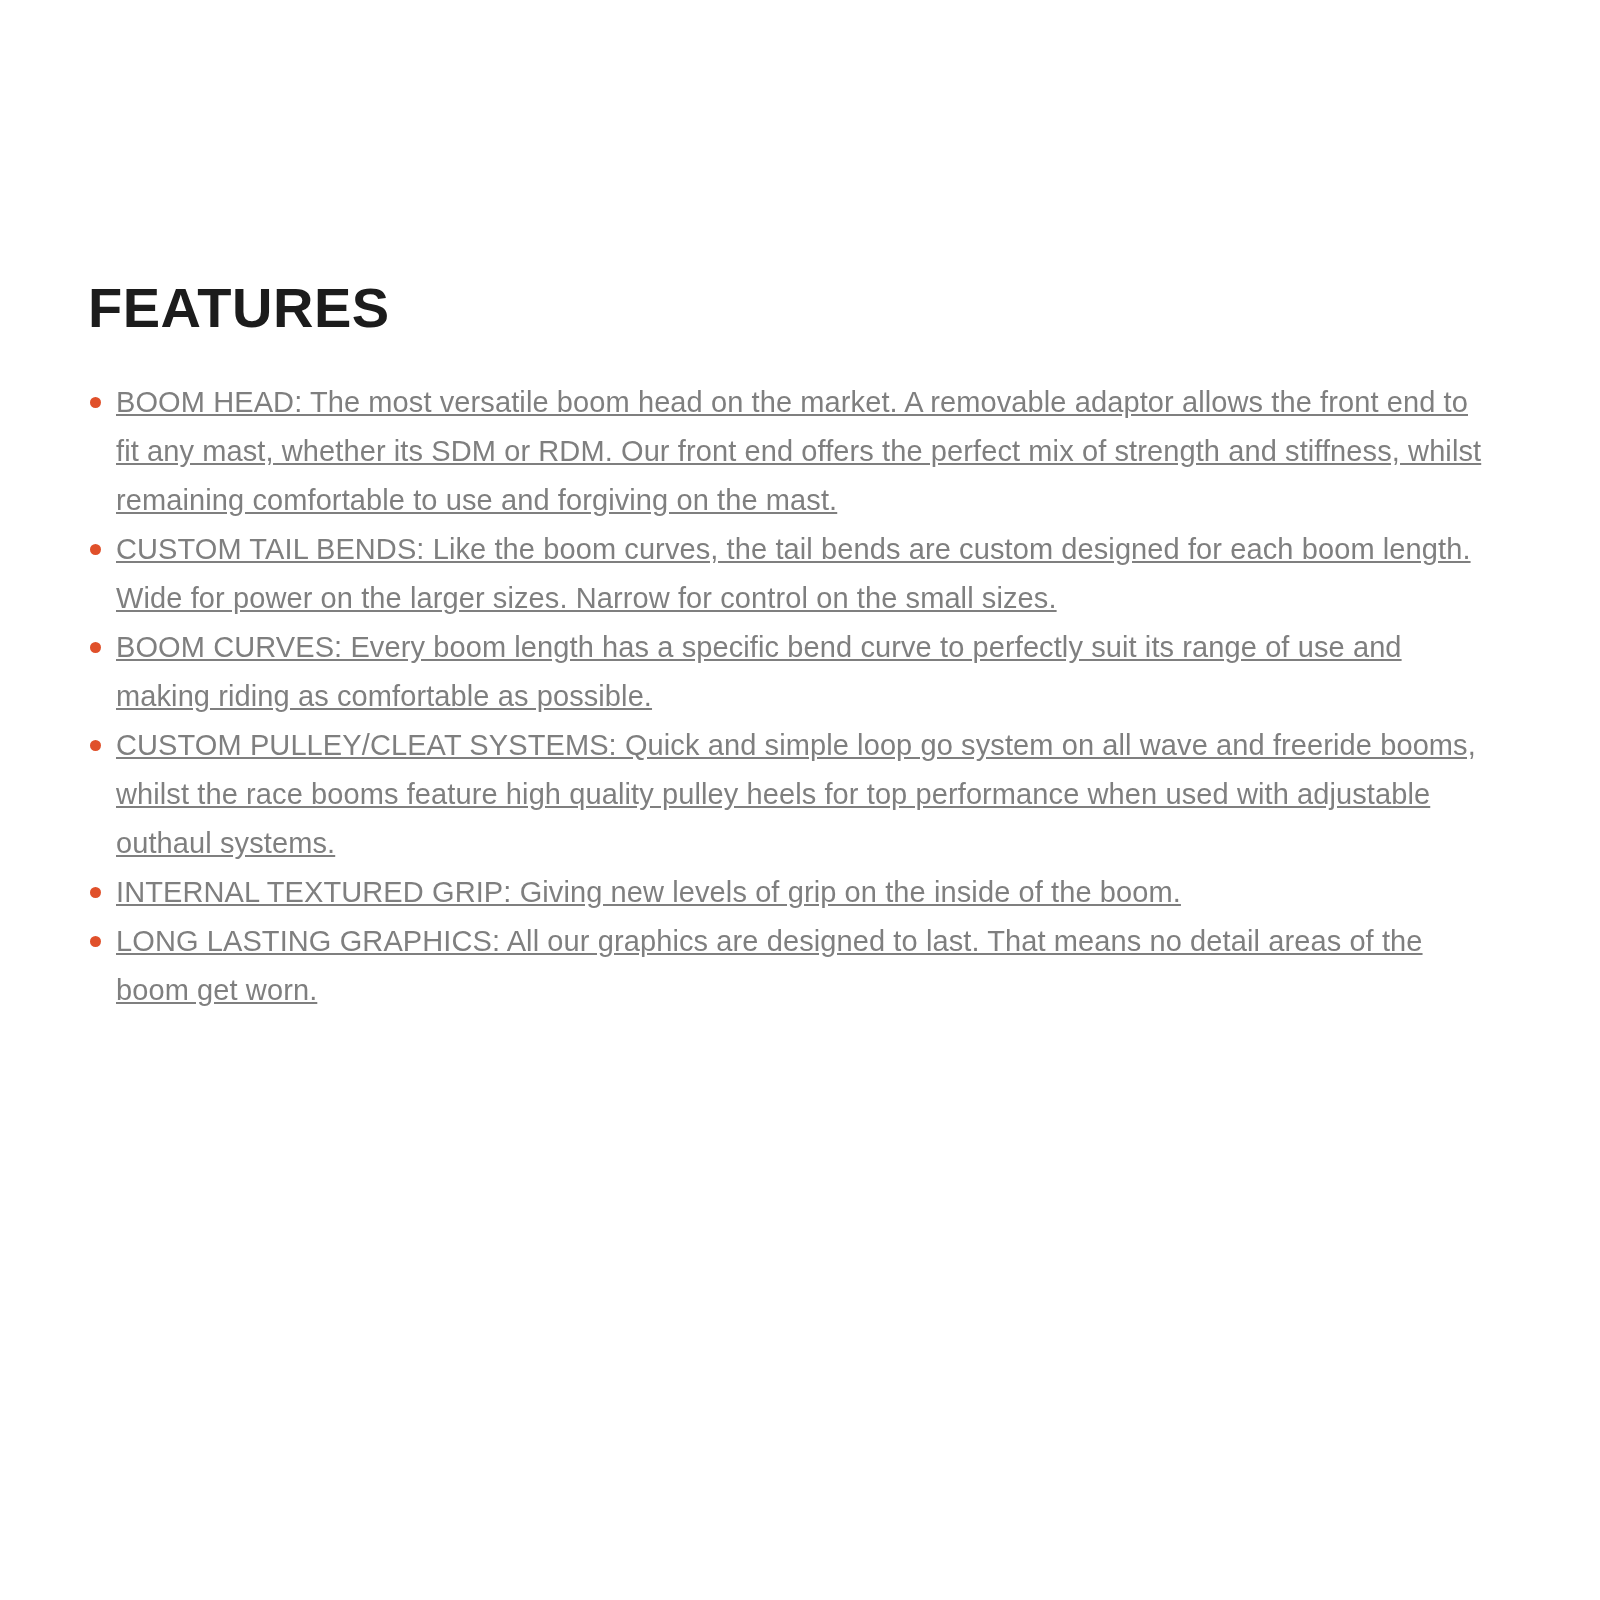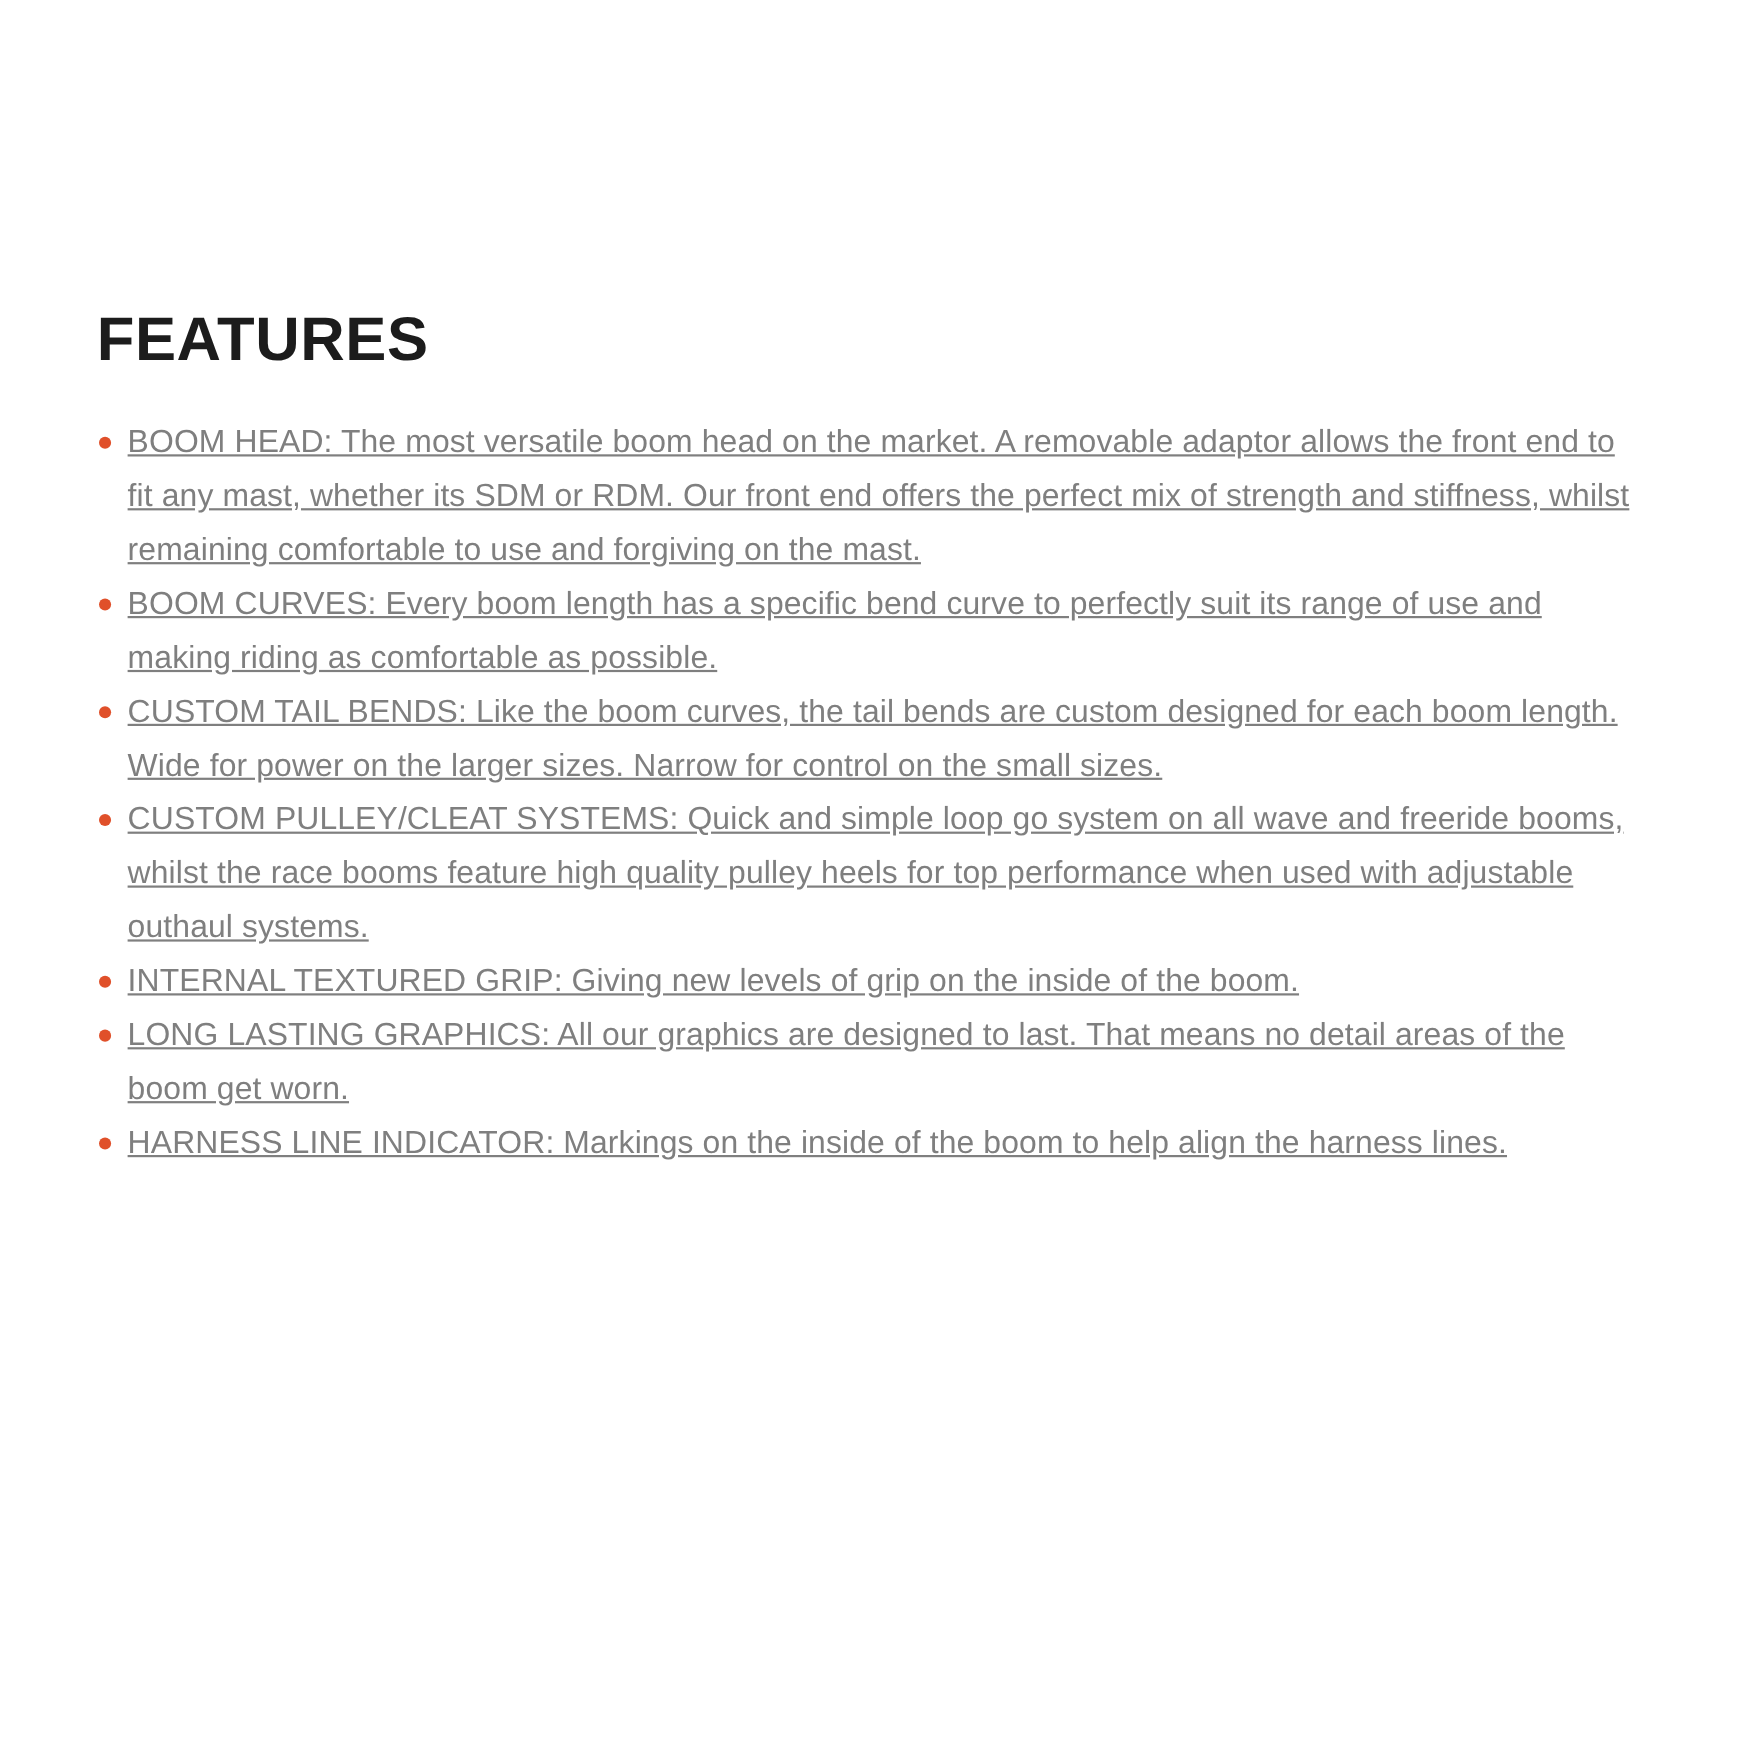--- a/index.html
+++ b/index.html
@@ -60,37 +60,33 @@
 <div class="page">
   <div class="content">
     <h2 class="section-heading">FEATURES</h2>
     <ul class="features-list">
       <li>
         <span class="bullet-dot"></span>
         <span>BOOM HEAD: The most versatile boom head on the market. A removable adaptor allows the front end to fit any mast, whether its SDM or RDM. Our front end offers the perfect mix of strength and stiffness, whilst remaining comfortable to use and forgiving on the mast.</span>
       </li>
       <li>
         <span class="bullet-dot"></span>
-        <span>BOOM CURVES: Every boom length has a specific bend curve to perfectly suit its range of use and making riding as comfortable as possible.</span>
+        <span>CUSTOM TAIL BENDS: Like the boom curves, the tail bends are custom designed for each boom length. Wide for power on the larger sizes. Narrow for control on the small sizes.</span>
       </li>
       <li>
         <span class="bullet-dot"></span>
-        <span>CUSTOM TAIL BENDS: Like the boom curves, the tail bends are custom designed for each boom length. Wide for power on the larger sizes. Narrow for control on the small sizes.</span>
+        <span>BOOM CURVES: Every boom length has a specific bend curve to perfectly suit its range of use and making riding as comfortable as possible.</span>
       </li>
       <li>
         <span class="bullet-dot"></span>
         <span>CUSTOM PULLEY/CLEAT SYSTEMS: Quick and simple loop go system on all wave and freeride booms, whilst the race booms feature high quality pulley heels for top performance when used with adjustable outhaul systems.</span>
       </li>
       <li>
         <span class="bullet-dot"></span>
         <span>INTERNAL TEXTURED GRIP: Giving new levels of grip on the inside of the boom.</span>
       </li>
       <li>
         <span class="bullet-dot"></span>
         <span>LONG LASTING GRAPHICS: All our graphics are designed to last. That means no detail areas of the boom get worn.</span>
       </li>
-      <li>
-        <span class="bullet-dot"></span>
-        <span>HARNESS LINE INDICATOR: Markings on the inside of the boom to help align the harness lines.</span>
-      </li>
     </ul>
   </div>
 </div>
 
 </body></html>

